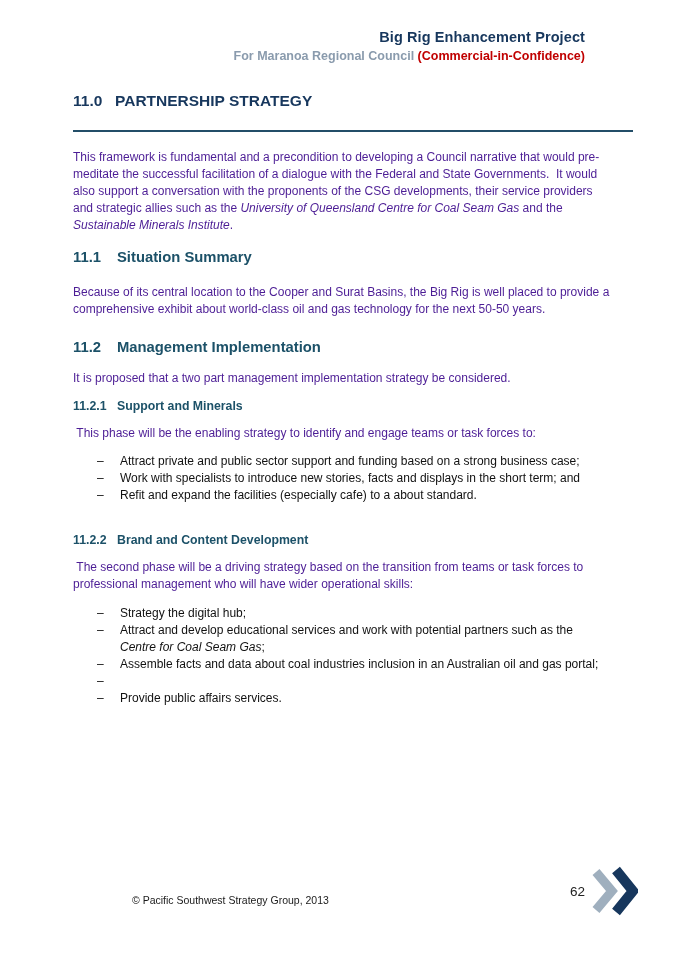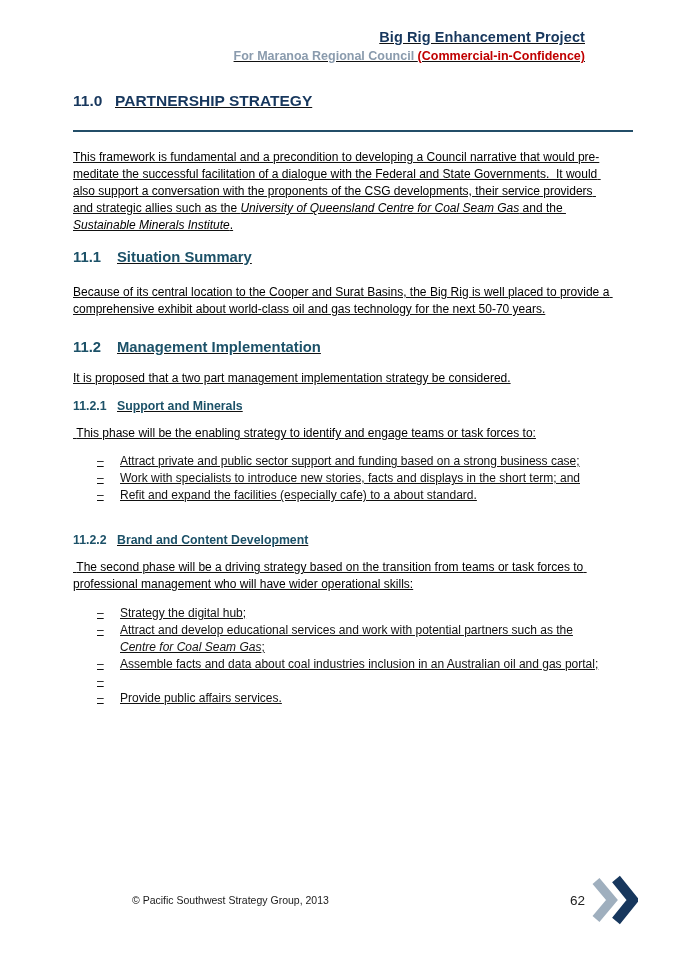--- a/index.html
+++ b/index.html
@@ -4,21 +4,20 @@
 <style>
   * { margin: 0; padding: 0; box-sizing: border-box; }
   html, body { background: #ffffff; }
   body { font-family: "Liberation Sans", sans-serif; color: #111111; }
   .page {
     position: relative;
     width: 675px; height: 955px;
     background: #ffffff;
     overflow: hidden;
     padding: 0 42px 0 73px;
-    text-decoration: underline;
   }
   
   .doc-header { padding-top: 27px; margin-right: 48px; text-align: right; }
   .doc-title {
     font-size: 14.5px; font-weight: bold; color: #17375D;
     line-height: 20px; letter-spacing: 0.1px;
   }
   .doc-subtitle { font-size: 12.5px; line-height: 19px; color: #8A9BAD; font-weight: bold; }
   .doc-subtitle .conf { color: #C00000; }
   
@@ -35,21 +34,21 @@
     line-height: 19px;
   }
   h2.sec .num { display: inline-block; min-width: 44px; }
   h3.sec {
     font-size: 12.3px; font-weight: bold; color: #1C5168;
     line-height: 16px;
   }
   h3.sec .num { display: inline-block; min-width: 44px; }
   
   p.body-p {
-    font-size: 12px; line-height: 17px; color: #000000;
+    font-size: 12px; line-height: 17px; color: #4c1d95;
     max-width: 540px;
     white-space: pre-wrap;
   }
   p.body-p em { font-style: italic; }
   
   ul.dash-list { list-style: none; padding-left: 24px; max-width: 535px; }
   ul.dash-list li { display: flex; font-size: 12px; line-height: 17px; color: #111111; }
   ul.dash-list .dash { flex: none; width: 23px; }
   ul.dash-list .li-text em { font-style: italic; }
   .mt11 { margin-top: 11px; }
@@ -58,21 +57,21 @@
   .mt14 { margin-top: 14px; }
   .mt17 { margin-top: 17px; }
   .mt18 { margin-top: 28px; }
   .mt20 { margin-top: 20px; }
   
   .copyright {
     position: absolute; left: 98px; bottom: 49px;
     font-size: 10.5px; color: #1a1a1a; margin-left: 34px;
   }
   .pagemark {
-    position: absolute; right: 37px; bottom: 30px;
+    position: absolute; right: 37px; bottom: 39px;
     display: flex; align-items: center; gap: 7px;
   }
   .pagenum { font-size: 13.5px; color: #222222; }
   .chevrons { display: block; }
 </style>
 </head>
 <body>
 
 <div class="page">
 
@@ -82,21 +81,21 @@
   </header>
 
   <main>
 
     <h1 class="sec"><span class="num">11.0</span><span>PARTNERSHIP STRATEGY</span></h1>
 
     <p class="body-p mt17"><span>This framework is fundamental and a precondition to developing a Council narrative that would pre-meditate the successful facilitation of a dialogue with the Federal and State Governments.  It would also support a conversation with the proponents of the CSG developments, their service providers and strategic allies such as the </span><em>University of Queensland Centre for Coal Seam Gas</em><span> and the </span><em>Sustainable Minerals Institute</em><span>.</span></p>
 
     <h2 class="sec mt14"><span class="num">11.1</span><span>Situation Summary</span></h2>
 
-    <p class="body-p mt17">Because of its central location to the Cooper and Surat Basins, the Big Rig is well placed to provide a comprehensive exhibit about world-class oil and gas technology for the next 50-70 years.</p>
+    <p class="body-p mt17">Because of its central location to the Cooper and Surat Basins, the Big Rig is well placed to provide a comprehensive exhibit about world-class oil and gas technology for the next 50-50 years.</p>
 
     <h2 class="sec mt20"><span class="num">11.2</span><span>Management Implementation</span></h2>
 
     <p class="body-p mt13">It is proposed that a two part management implementation strategy be considered.</p>
 
     <h3 class="sec mt11"><span class="num">11.2.1</span><span>Support and Minerals</span></h3>
 
     <p class="body-p mt11"> This phase will be the enabling strategy to identify and engage teams or task forces to:</p>
 
     <ul class="dash-list mt11">

